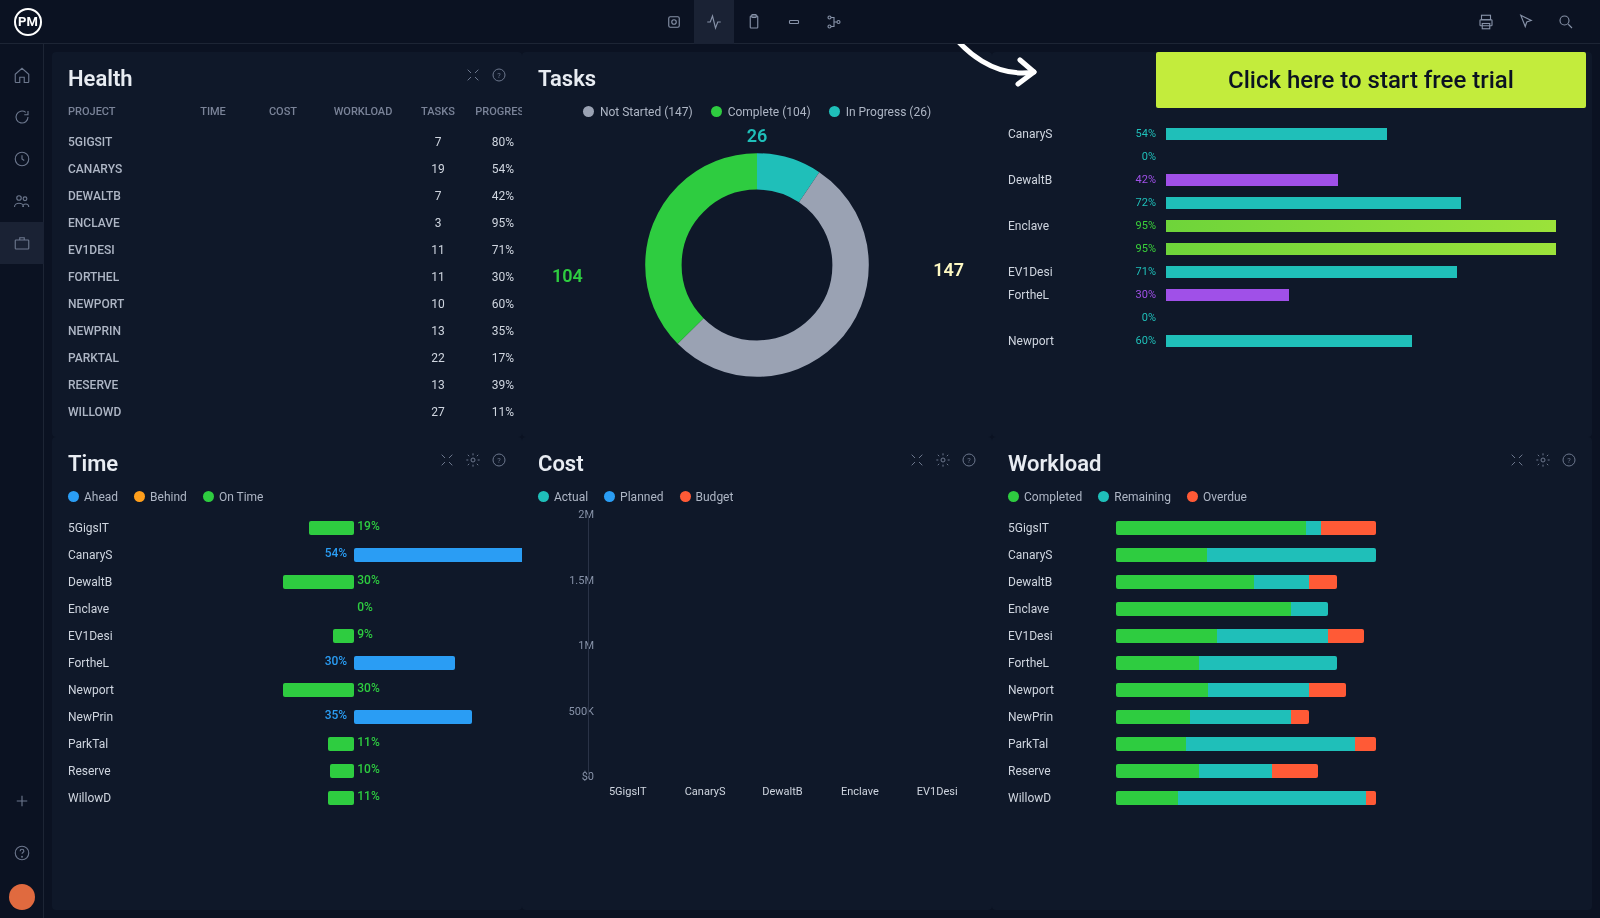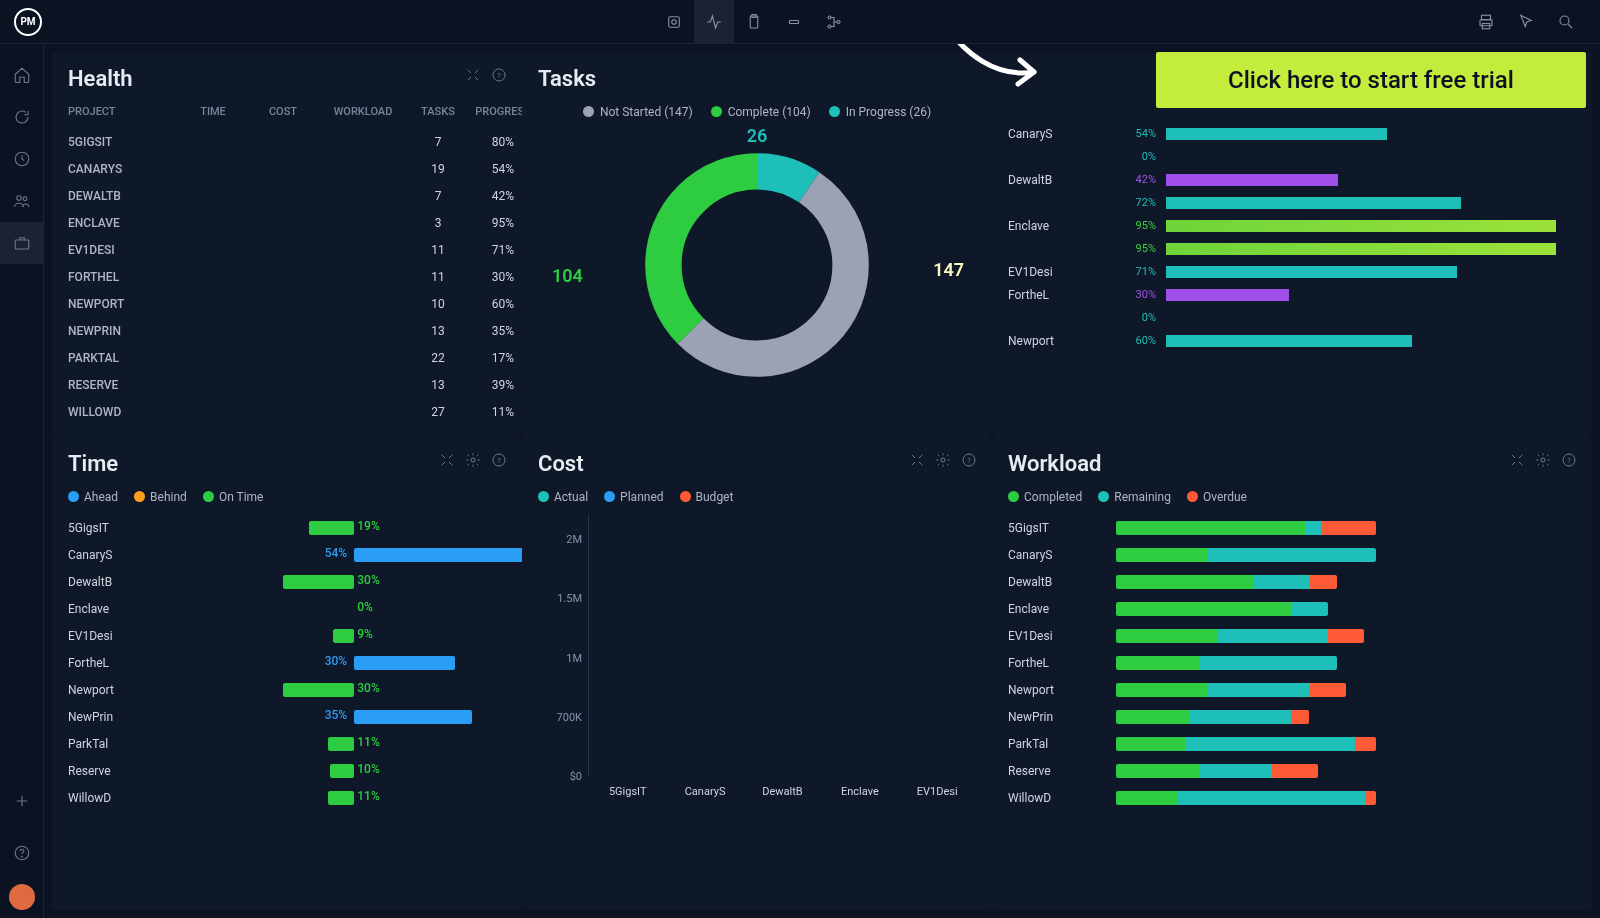--- a/index.html
+++ b/index.html
@@ -18,21 +18,21 @@
     align-items: center;
     justify-content: space-between;
     padding: 0 14px;
     border-bottom: 1px solid #1d2535;
     background: #0b1222;
   }
   .topbar .logo {
     width: 28px; height: 28px;
     border: 2px solid #fff; border-radius: 50%;
     display:flex; align-items:center; justify-content:center;
-    font-size:10px; font-weight:700; color:#fff;
+    font-size:13px; font-weight:700; color:#fff;
   }
   .topbar .center-icons, .topbar .right-icons {
     display:flex; gap: 0;
   }
   .topbar .ticon {
     width:40px; height:44px; display:flex; align-items:center; justify-content:center;
     color:#8792a8; cursor:pointer;
   }
   .topbar .ticon.active { background:#1a2234; }
   .topbar svg { width:18px; height:18px; stroke:#8792a8; fill:none; stroke-width:1.5; }
@@ -128,21 +128,21 @@
   .legend { display:flex; gap:16px; font-size:12px; color:#aeb6c5; margin-bottom:10px;}
   .legend .swatch { width:11px;height:11px;border-radius:50%;display:inline-block;margin-right:5px;vertical-align:-1px;}
   .time-row { display:grid; grid-template-columns: 100px 1fr; align-items:center; height:27px; }
   .time-row .lbl { color:#cfd5df; font-size:12px; }
   .time-track { position:relative; height:16px; }
   .time-bar { position:absolute; height:14px; top:1px; border-radius:2px;}
   .time-pct { position:absolute; font-size:12px; font-weight:500; top:-1px; }
 
   
   .cost-chart { height:290px; position:relative; padding-left:50px; padding-bottom:28px;}
-  .cost-axis-y { position:absolute; left:0; top:0; bottom:28px; width:50px;margin-top:25px; }
+  .cost-axis-y { position:absolute; left:12px; top:0; bottom:28px; width:50px; }
   .cost-axis-y div { position:absolute; right:6px; font-size:11px; color:#8792a8; transform: translateY(50%); }
   .cost-plot { position:relative; height:100%; display:flex; align-items:flex-end; justify-content:space-around; border-left:1px solid #2a3347;}
   .cost-group { display:flex; gap:3px; align-items:flex-end; width:70px; justify-content:center; position:relative;}
   .cost-group .bar { width:14px; border-radius:2px 2px 0 0; }
   .cost-xlabel { position:absolute; bottom:-22px; font-size:11px; color:#cfd5df; width:100%; text-align:center;}
 
   
   .wl-row { display:grid; grid-template-columns: 100px 1fr; align-items:center; height:27px; gap:8px;}
   .wl-row .lbl { color:#cfd5df; font-size:12px; }
   .wl-bar { height:14px; display:flex; border-radius:2px; overflow:hidden; max-width:260px;}
@@ -618,21 +618,21 @@
       <div class="legend" id="cost-legend">
           <div><span class="swatch" style="background:#1fbfb9"></span>Actual</div>
           <div><span class="swatch" style="background:#2a9df4"></span>Planned</div>
           <div><span class="swatch" style="background:#ff5a36"></span>Budget</div>
         </div>
       <div class="cost-chart">
         <div class="cost-axis-y" id="cost-yaxis">
             <div style="top:0%;transform:translateY(-50%)">2M</div>
             <div style="top:25%;transform:translateY(-50%)">1.5M</div>
             <div style="top:50%;transform:translateY(-50%)">1M</div>
-            <div style="top:75%;transform:translateY(-50%)">700K</div>
+            <div style="top:75%;transform:translateY(-50%)">500K</div>
             <div style="top:100%;transform:translateY(-50%)">$0</div>
           </div>
         <div class="cost-plot" id="cost-plot">
             <div class="cost-group">
     <div class="bar" style="height:19.0%;background:#1fbfb9"></div>
     <div class="bar" style="height:17.0%;background:#2a9df4"></div>
     <div class="bar" style="height:18.0%;background:#ff5a36"></div>
     <div class="cost-xlabel">5GigsIT</div>
   </div>
             <div class="cost-group">

